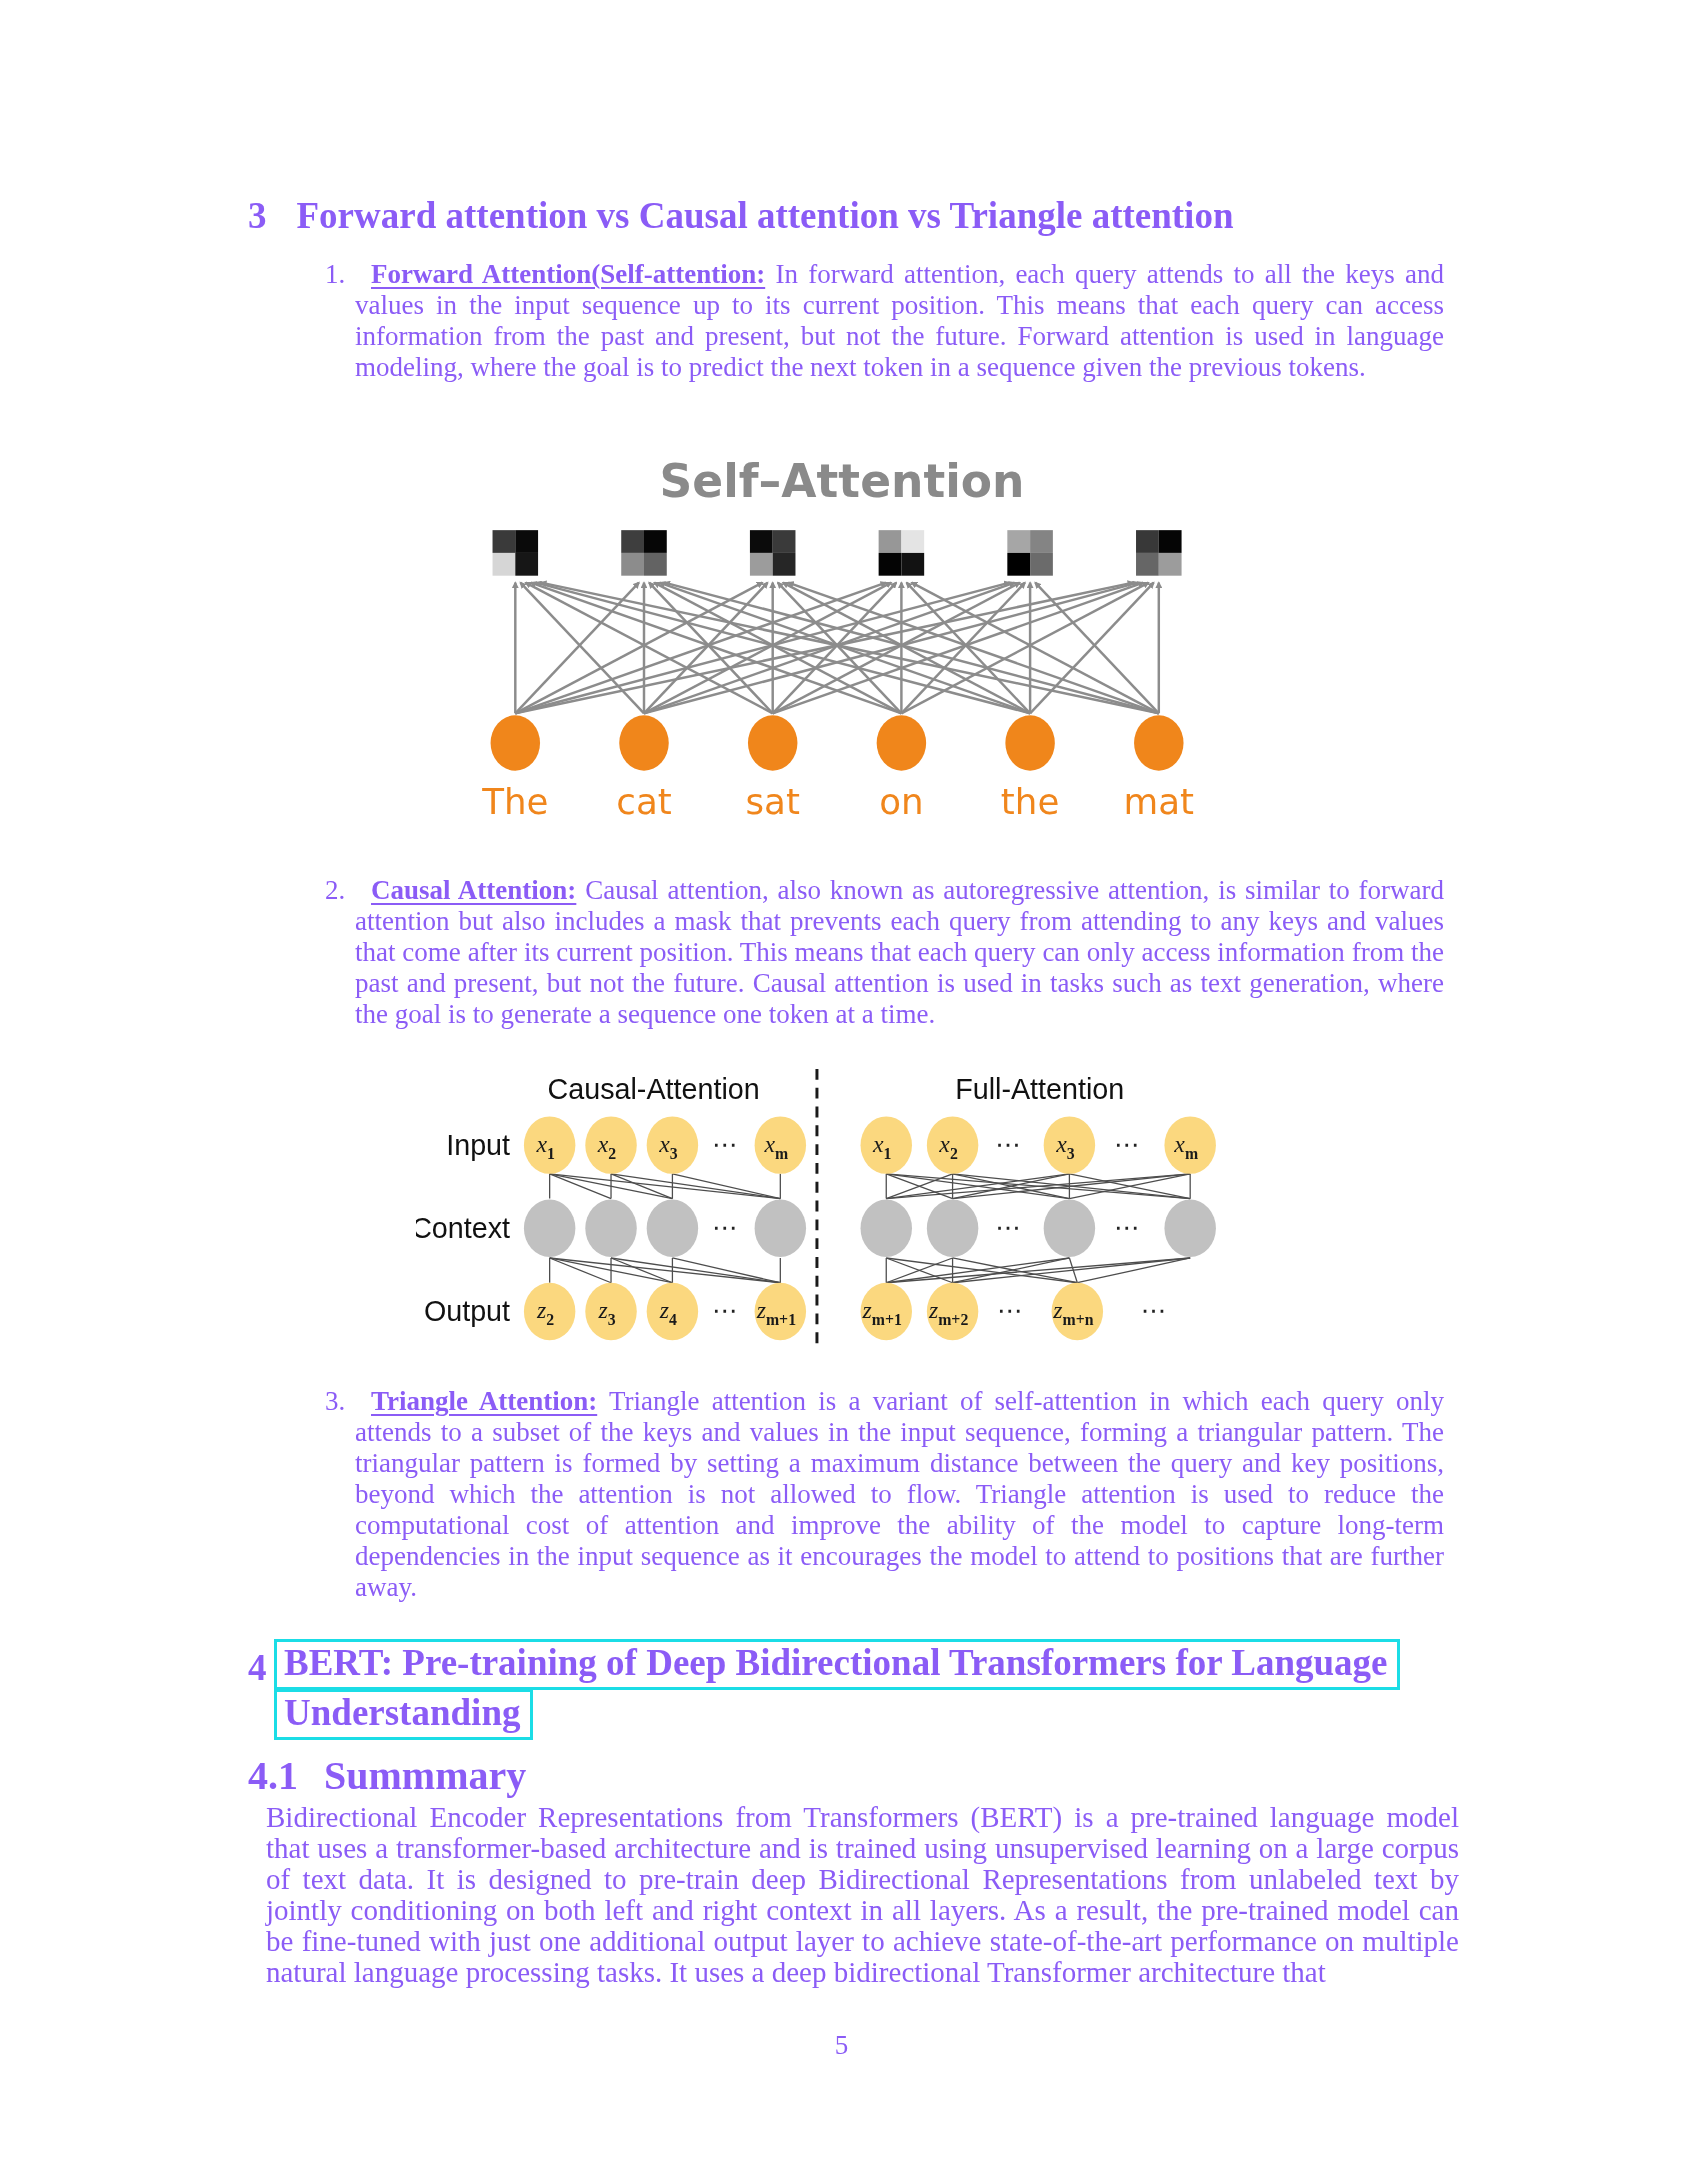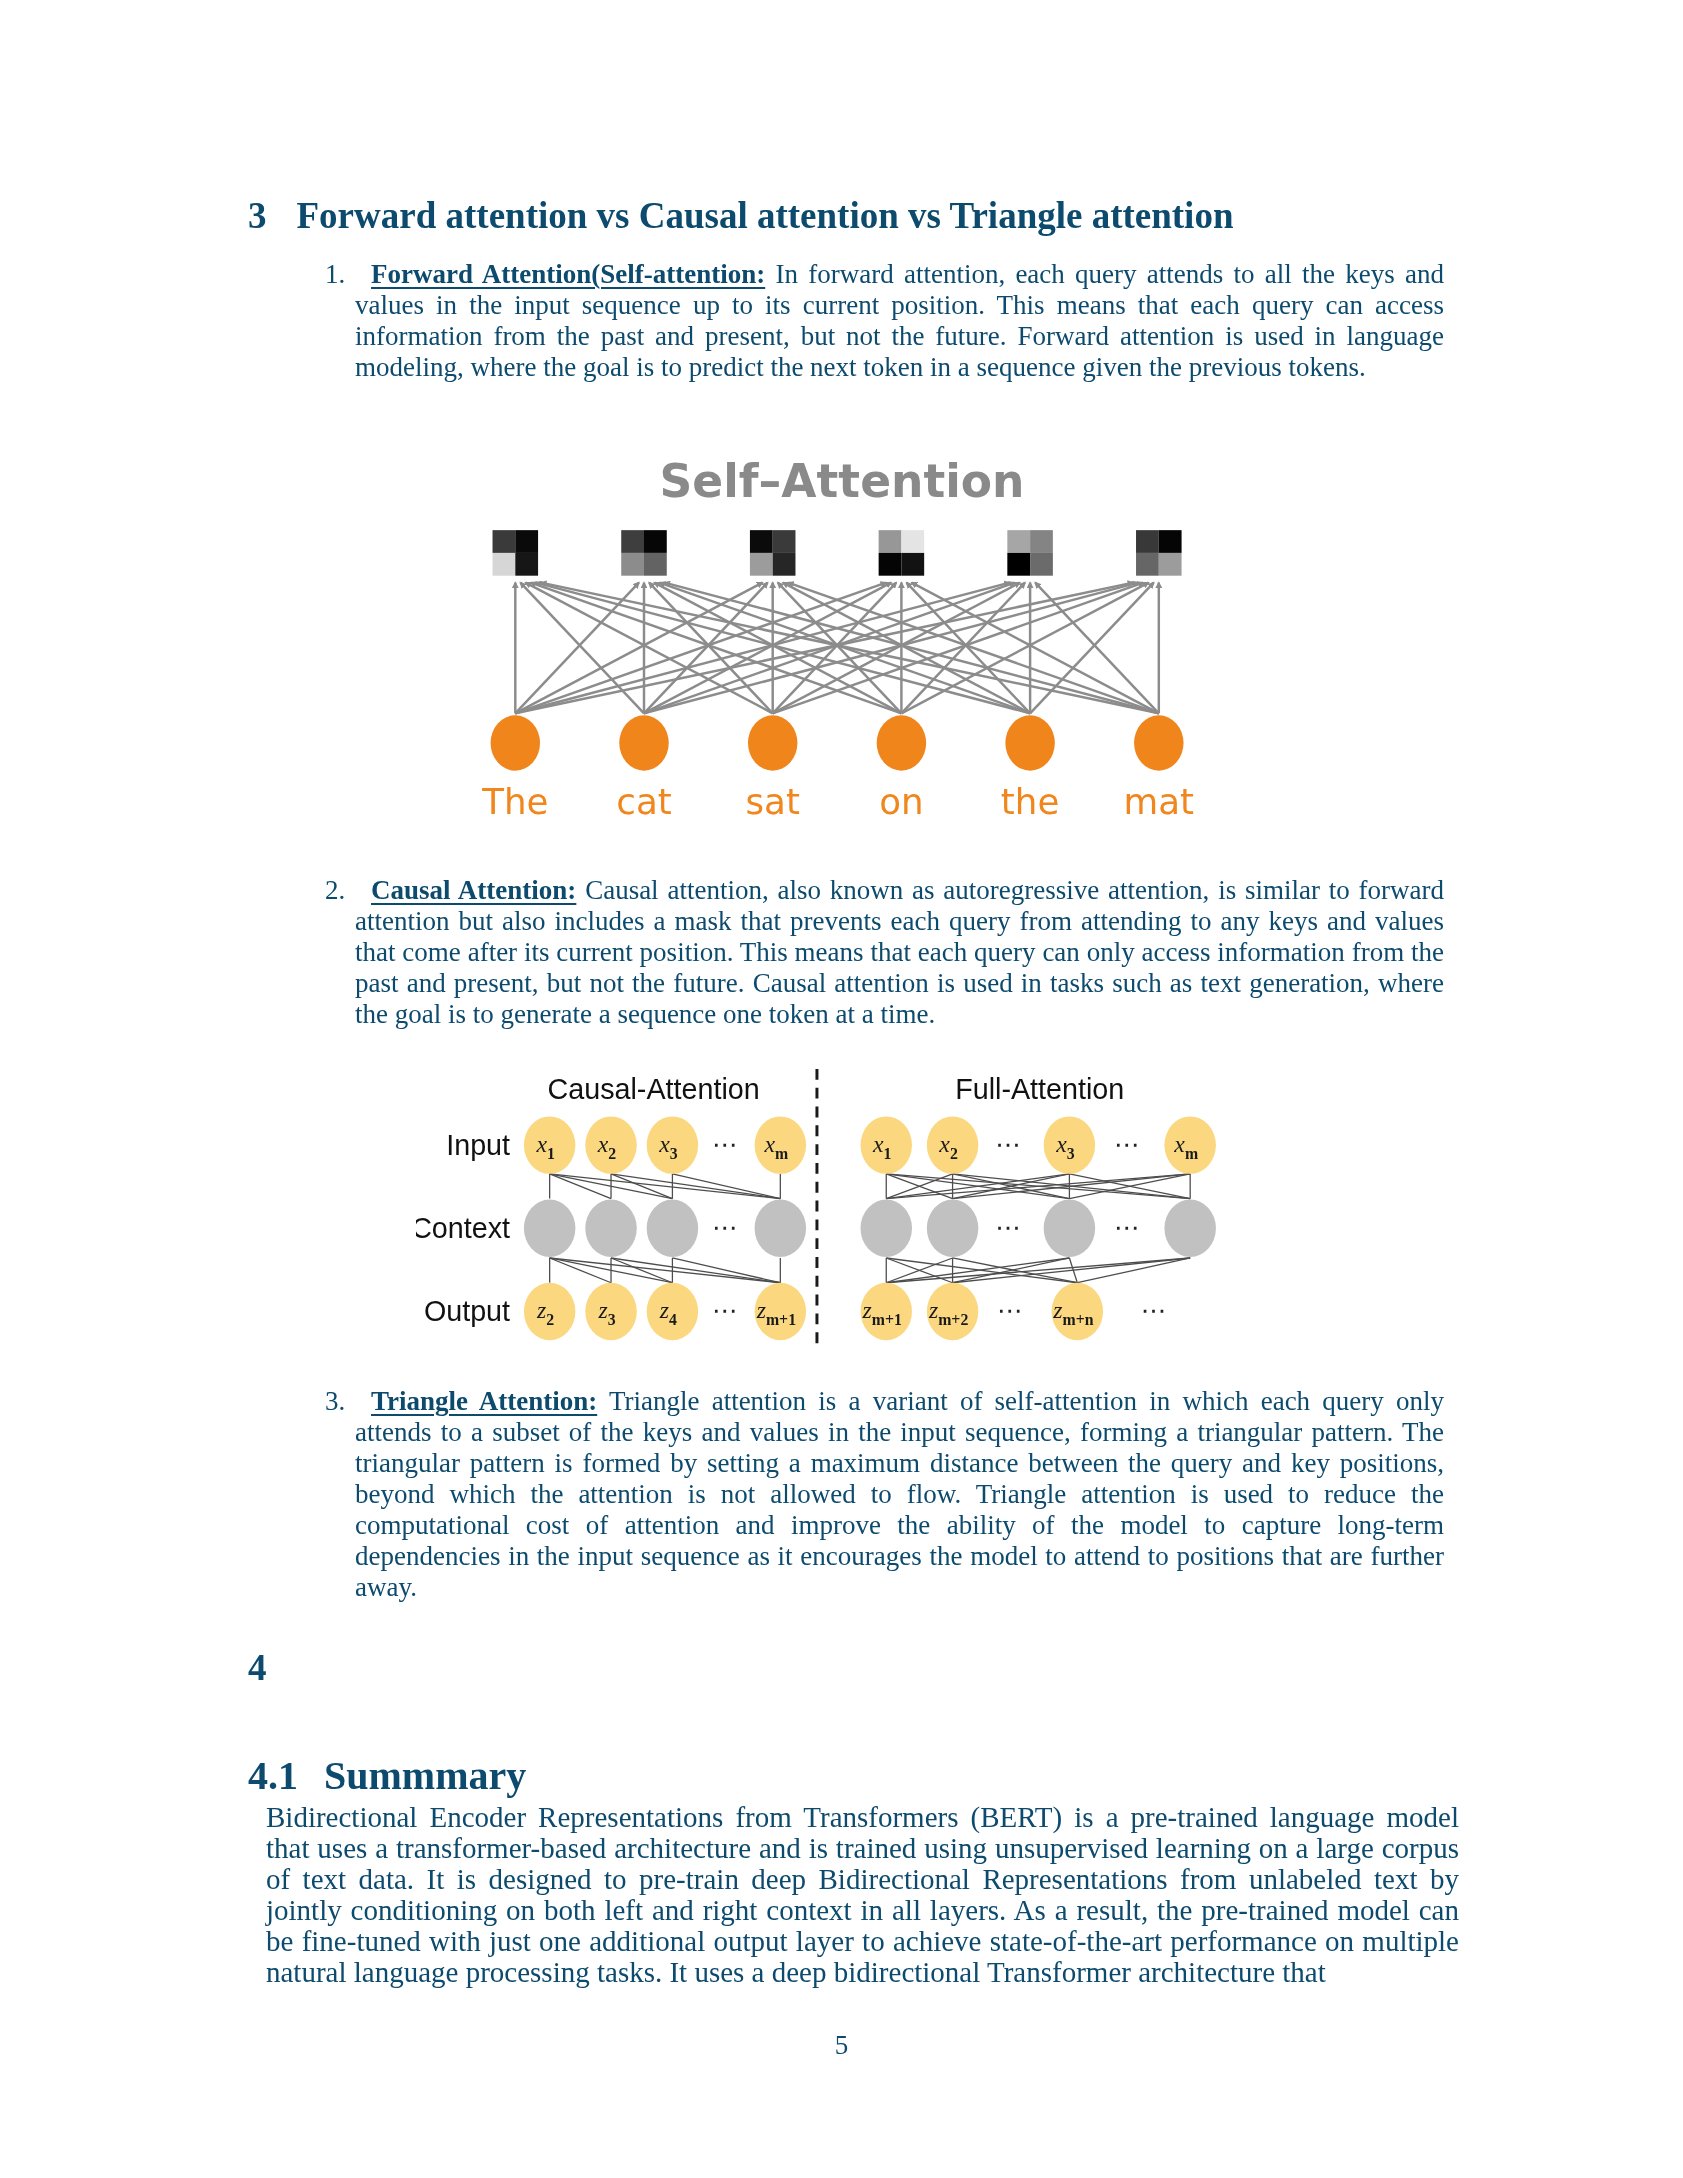--- a/index.html
+++ b/index.html
@@ -1,18 +1,18 @@
 <!DOCTYPE html>
 <html><head>
 <meta charset="utf-8">
 <style>
   html,body { margin:0; padding:0; background:#e8e8e8; }
   .page {
     position:relative; width:1683px; height:2178px; background:#ffffff;
-    font-family:"Liberation Serif", serif; color:#0c4a6e; overflow:hidden;
+    font-family:"Liberation Serif", serif; color:#8b5cf6; overflow:hidden;
   }
   .abs { position:absolute; }
   .sec-heading { font-weight:bold; font-size:37px; white-space:nowrap; }
   .sec-heading .secnum { display:inline-block; }
   .sec-heading .sectitle { margin-left:30px; }
   .list-item { position:absolute; left:325px; width:1124px; font-size:27px; line-height:31px; }
   .list-item .inum { position:absolute; left:0; top:0; }
   .list-item .itext { margin-left:30px; width:1089px; text-align:justify; }
   .lead {
     font-weight:bold; text-decoration:underline;
@@ -246,20 +246,24 @@
       <text x="664" y="267" text-anchor="middle" font-size="24" font-style="italic" font-family="&quot;Liberation Serif&quot;, serif" fill="#1a1a1a">z<tspan font-size="16" dy="7" font-style="normal" font-weight="bold">m+n</tspan></text>
       <text x="745" y="268" text-anchor="middle" font-size="26" fill="#222" font-family="&quot;DejaVu Sans&quot;, sans-serif">⋯</text>
     </svg>
 
   <div class="list-item" style="top:1386px;">
     <span class="inum">3.</span>
     <div class="itext"><span class="lead">Triangle Attention:</span> <span>Triangle attention is a variant of self-attention in which each query only attends to a subset of the keys and values in the input sequence, forming a triangular pattern. The triangular pattern is formed by setting a maximum distance between the query and key positions, beyond which the attention is not allowed to flow. Triangle attention is used to reduce the computational cost of attention and improve the ability of the model to capture long-term dependencies in the input sequence as it encourages the model to attend to positions that are further away.</span></div>
   </div>
 
   <span class="sec4-num">4</span>
+  <div class="sec4-boxes">
+    <span class="hl-box">BERT: Pre-training of Deep Bidirectional Transformers for Language</span><br>
+    <span class="hl-box">Understanding</span>
+  </div>
 
   <div class="subsec">
     <span>4.1</span><span class="subtitle">Summmary</span>
   </div>
 
   <div class="body-para">Bidirectional Encoder Representations from Transformers (BERT) is a pre-trained language model that uses a transformer-based architecture and is trained using unsupervised learning on a large corpus of text data. It is designed to pre-train deep Bidirectional Representations from unlabeled text by jointly conditioning on both left and right context in all layers. As a result, the pre-trained model can be fine-tuned with just one additional output layer to achieve state-of-the-art performance on multiple natural language processing tasks. It uses a deep bidirectional Transformer architecture that</div>
 
   <div class="page-num">5</div>
 
 </div>

